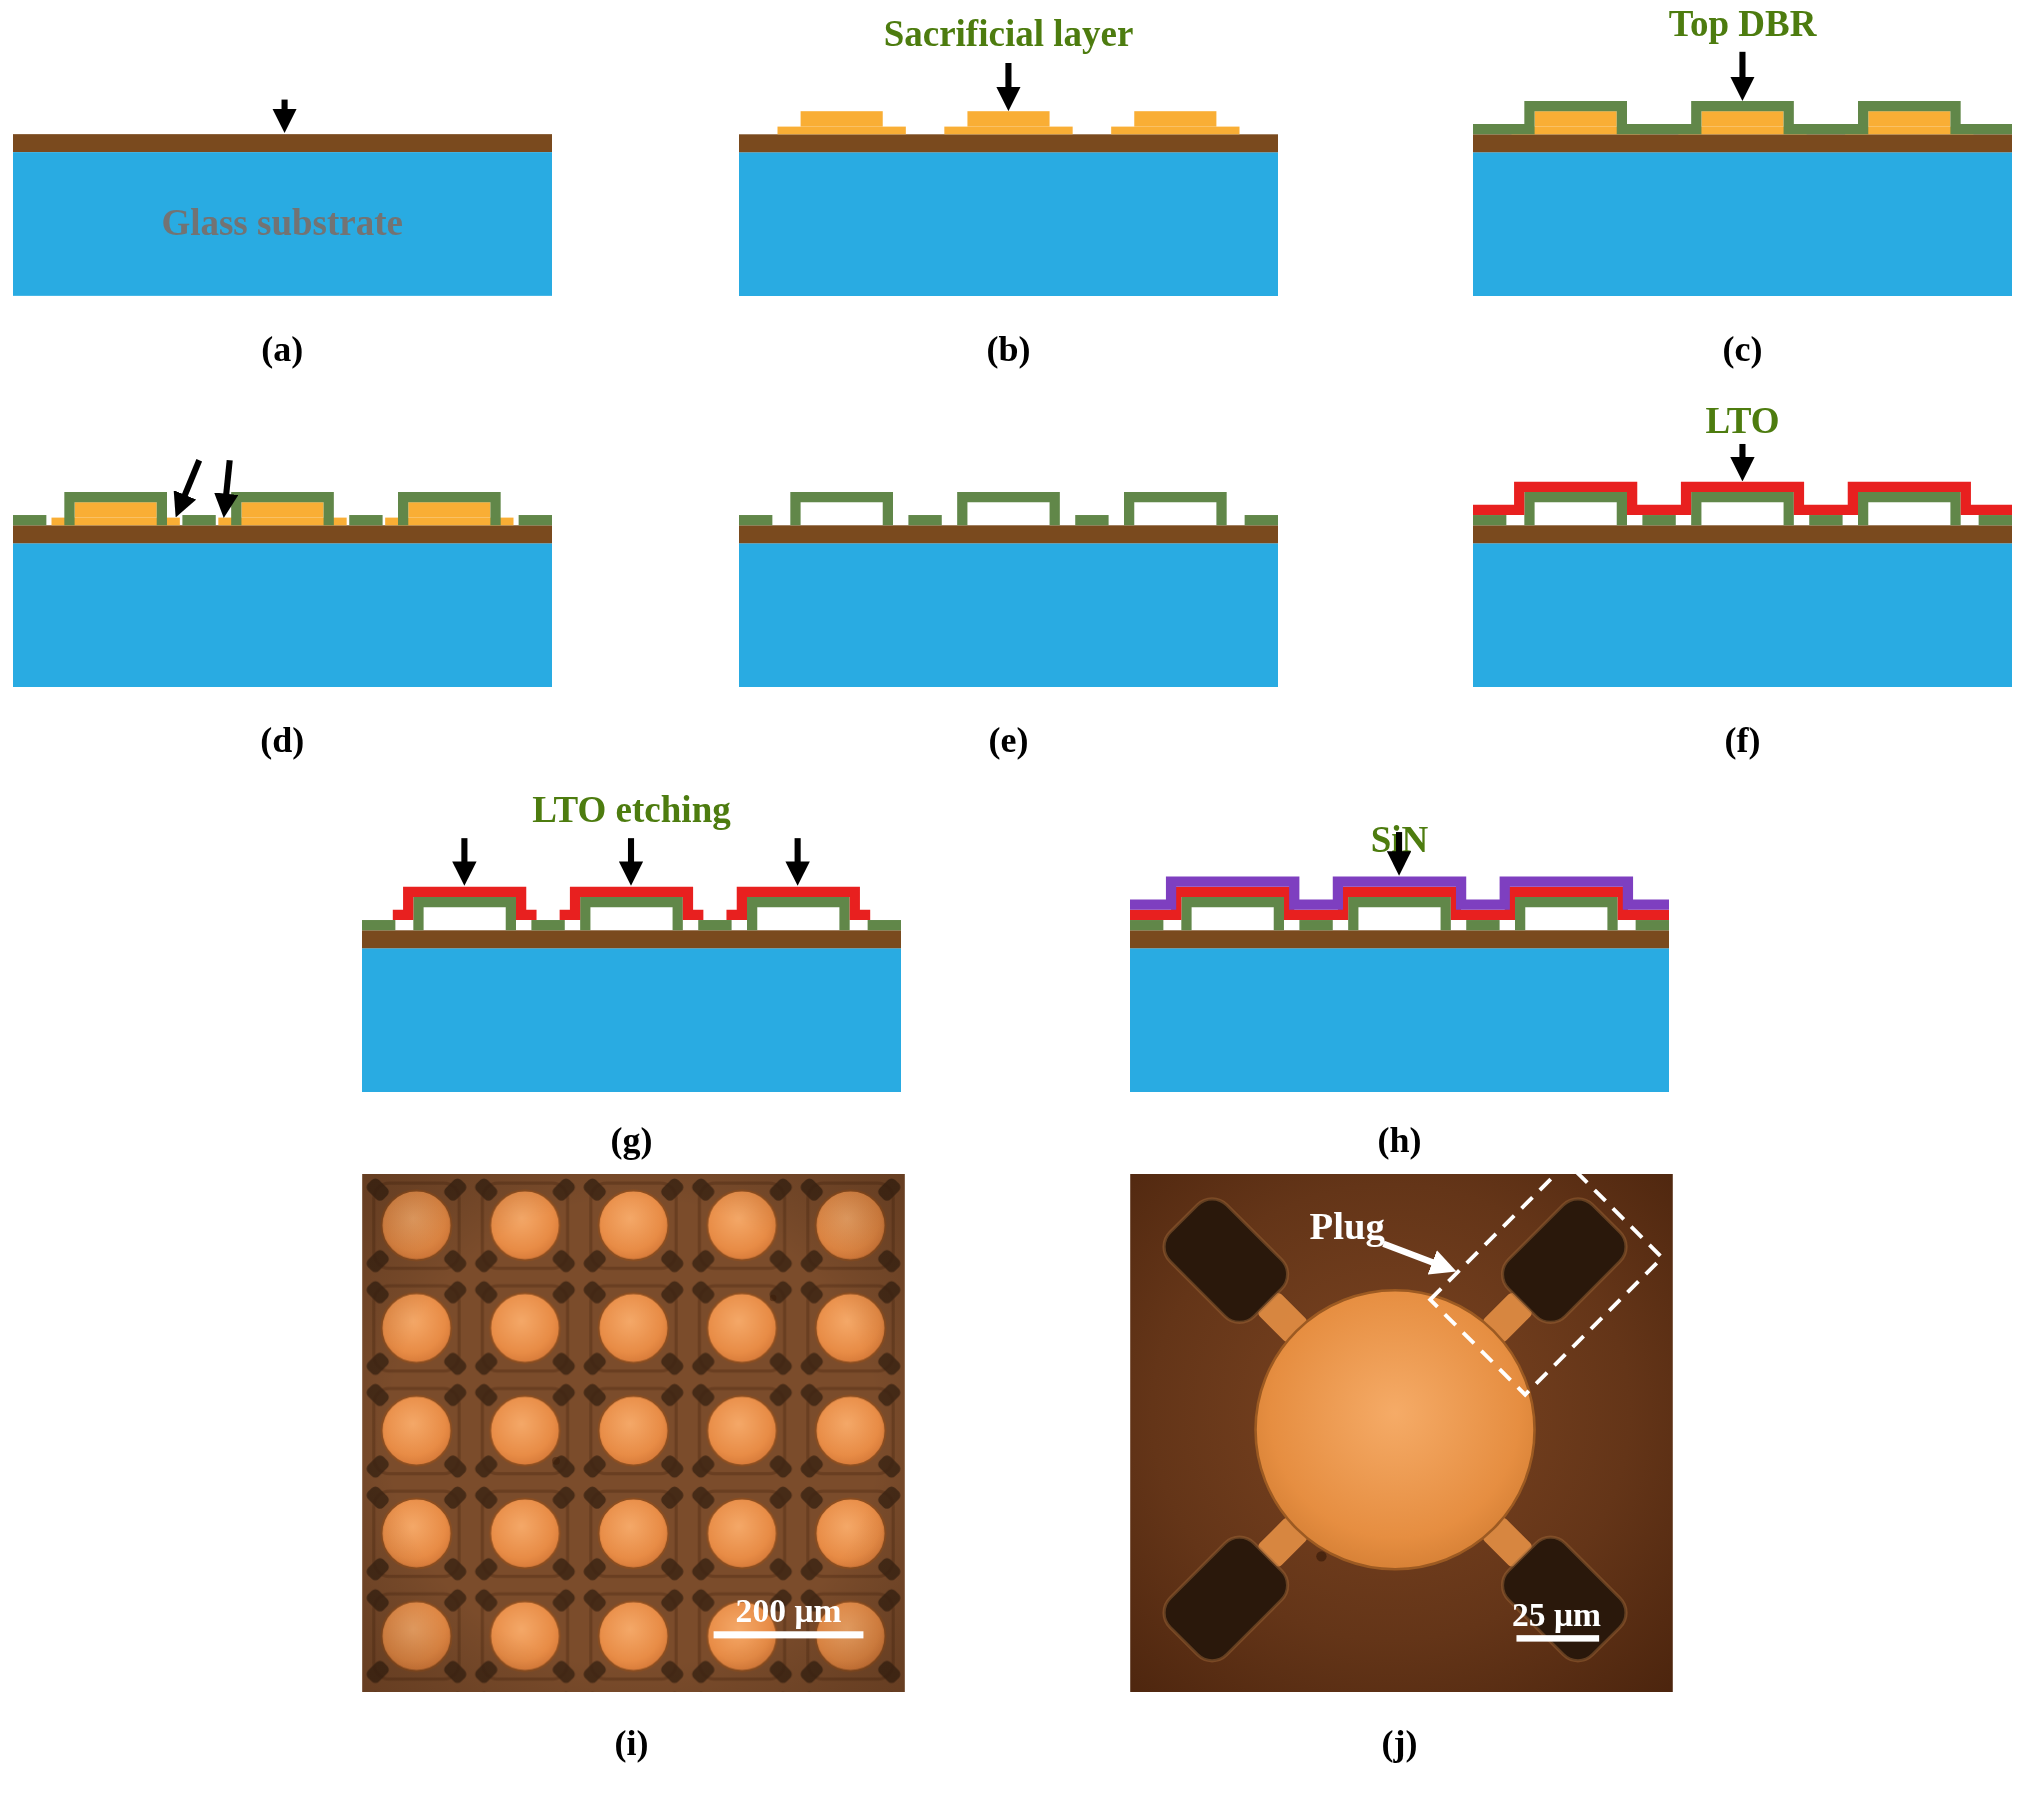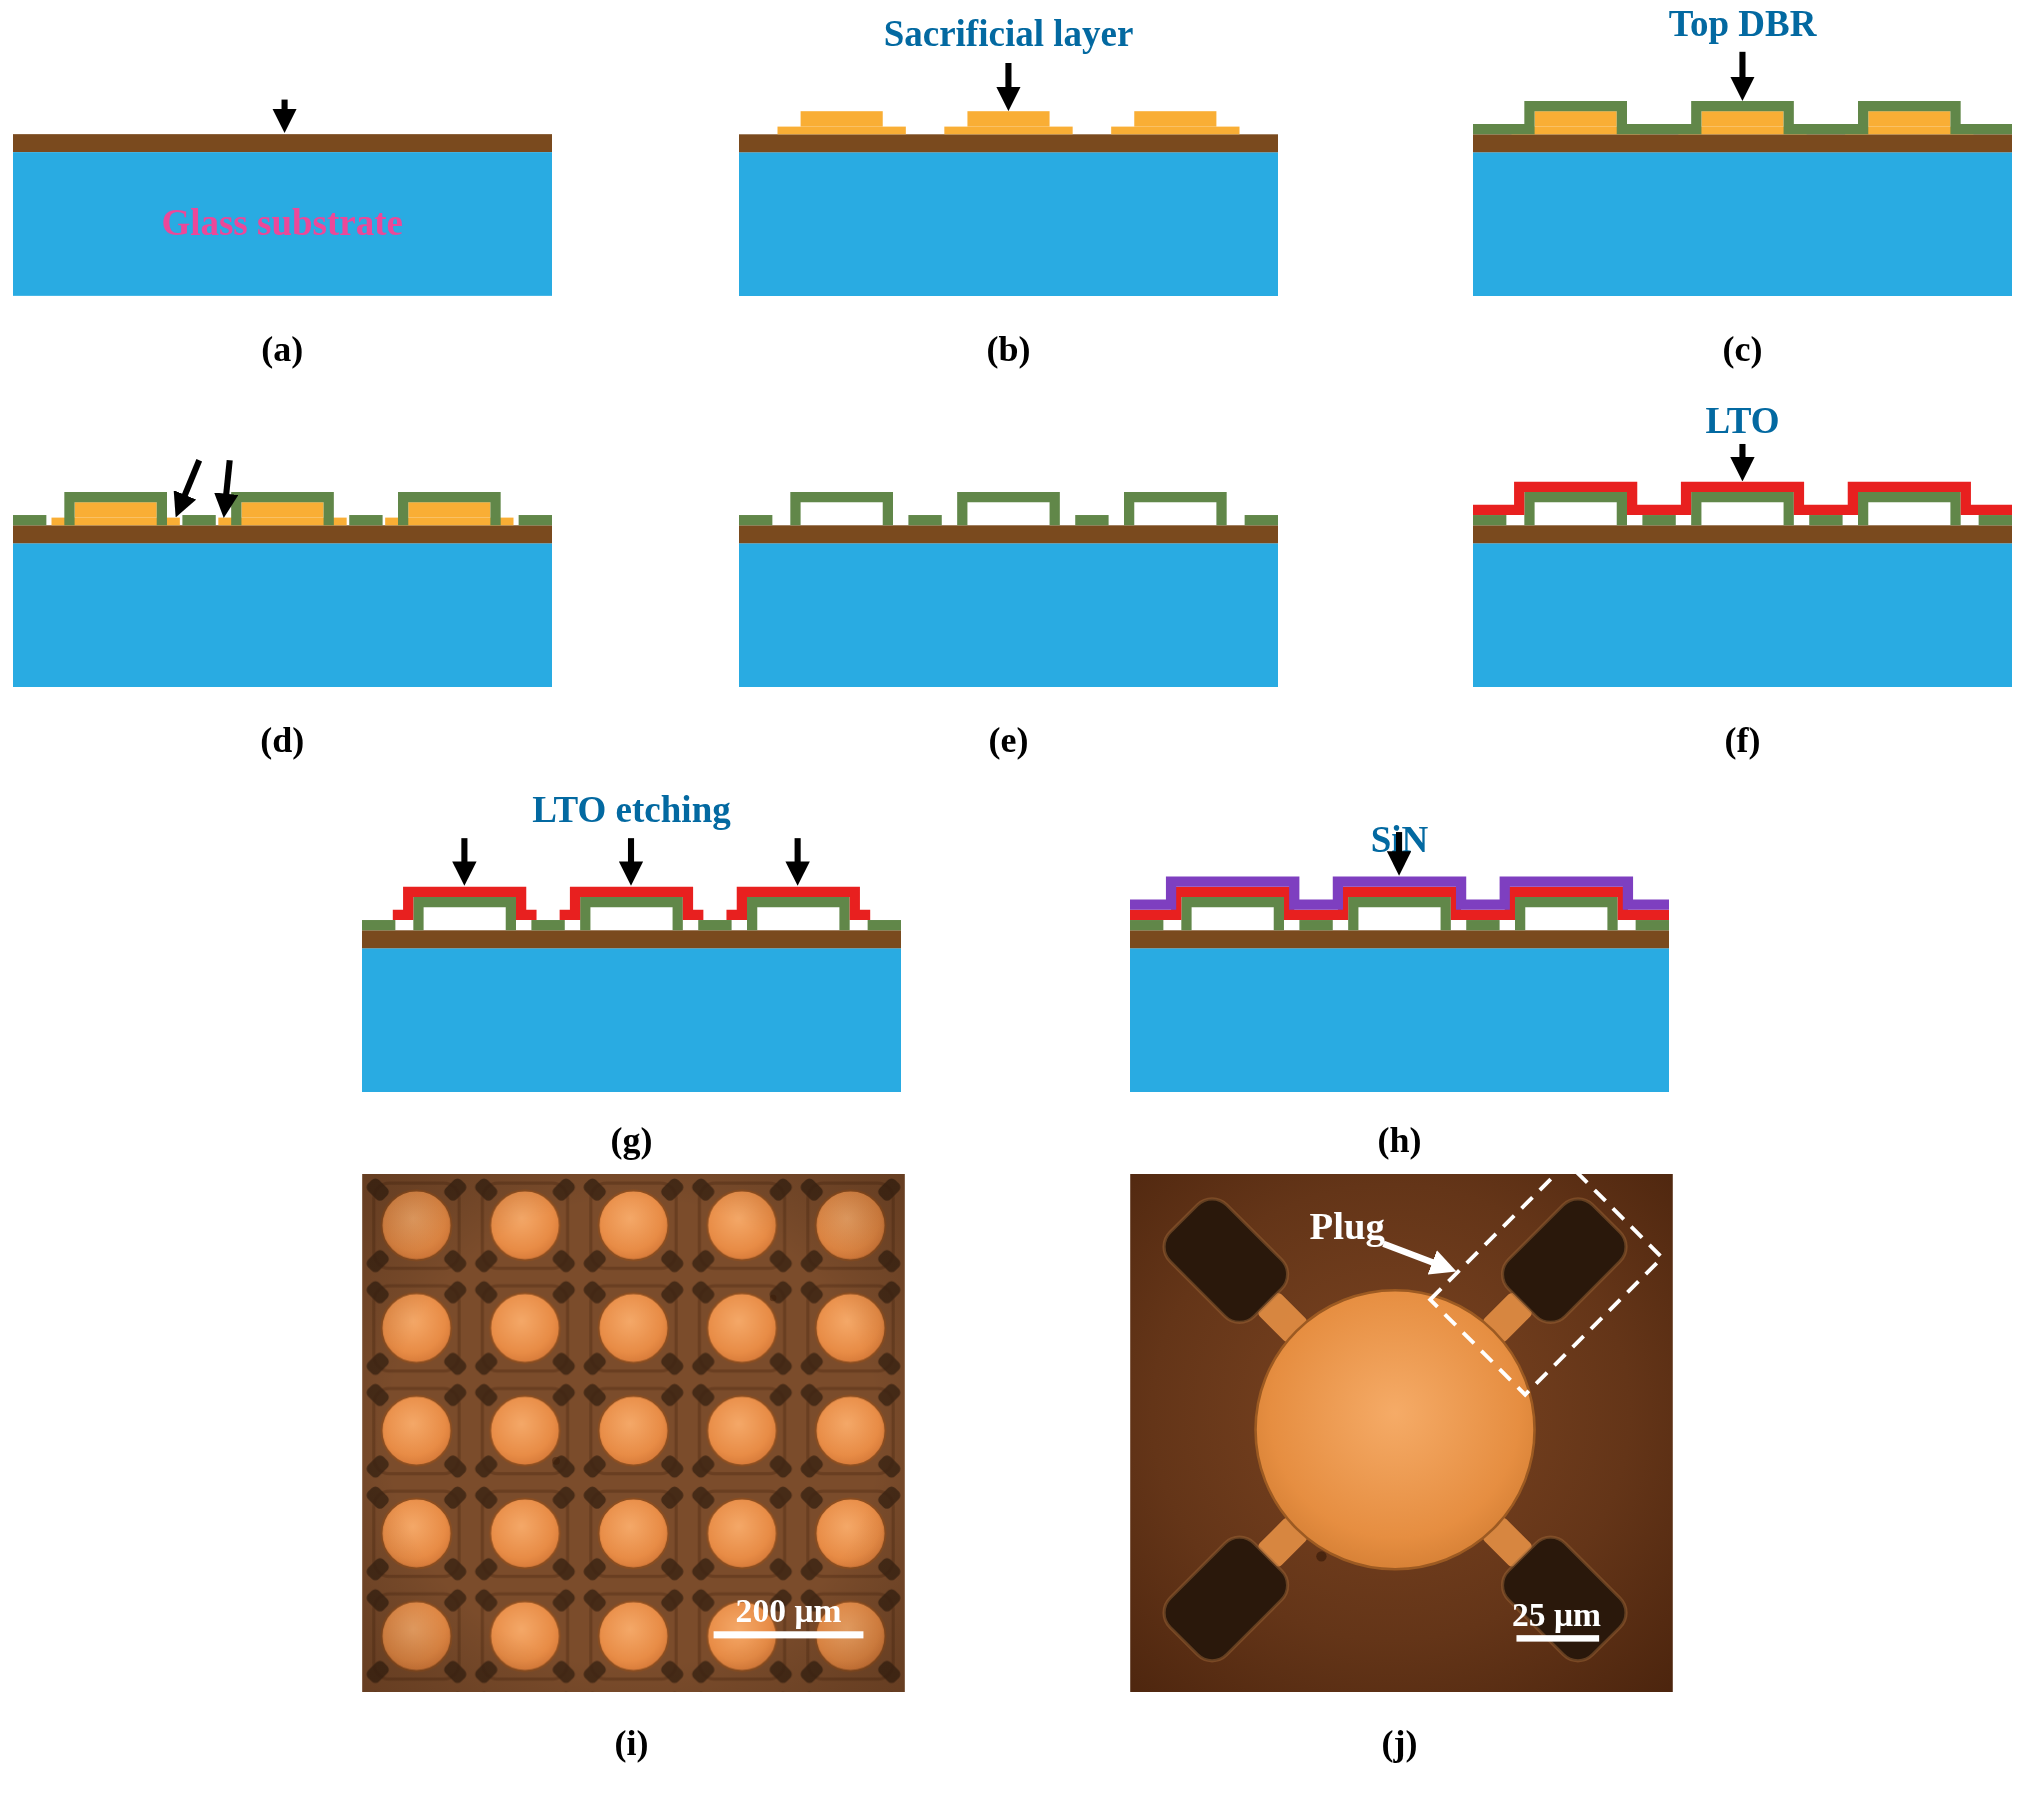--- a/index.html
+++ b/index.html
@@ -1,22 +1,22 @@
 <!DOCTYPE html>
 <html style="--substrate: #29ABE2; --dbr: #7A4A1E; --sacrificial: #F9AE35; --topdbr: #618749; --lto: #E8201F; --sin: #7E3FC0; --photo_bg: #7B4C2B; --plug_dark: #3A2312; --arrow: #000000; --scalebar: #FFFFFF;font-size:8.1px"><head>
 <meta charset="utf-8">
 <style>
   *{margin:0;padding:0;box-sizing:border-box}
   html,body{background:#ffffff}
   .page{position:relative;width:2025px;height:1816px;background:#ffffff;overflow:hidden;
         font-family:"Liberation Serif",serif}
   svg.panel{position:absolute;display:block}
   .label{position:absolute;text-align:center;font-weight:700;font-size:37px;line-height:1.12;
-         color:#0369a1;font-family:"Liberation Serif",serif;white-space:nowrap}
-  .label.white{color:#ec4899}
+         color:#4d7c0f;font-family:"Liberation Serif",serif;white-space:nowrap}
+  .label.white{color:#737373}
   .caption{position:absolute;text-align:center;font-weight:700;font-size:36px;color:#000;
            font-family:"Liberation Serif",serif}
   .fill-substrate{fill:var(--substrate,#29ABE2)}
   .fill-dbr{fill:var(--dbr,#7A4A1E)}
   .fill-sac{fill:var(--sacrificial,#F9AE35)}
   .fill-green{fill:var(--topdbr,#618749)}
   .stroke-green{fill:none;stroke:var(--topdbr,#618749);stroke-width:8}
   .stroke-red{fill:none;stroke:var(--lto,#E8201F);stroke-width:8}
   .stroke-purple{fill:none;stroke:var(--sin,#7E3FC0);stroke-width:8}
   .arrows{position:absolute;left:0;top:0;pointer-events:none}

